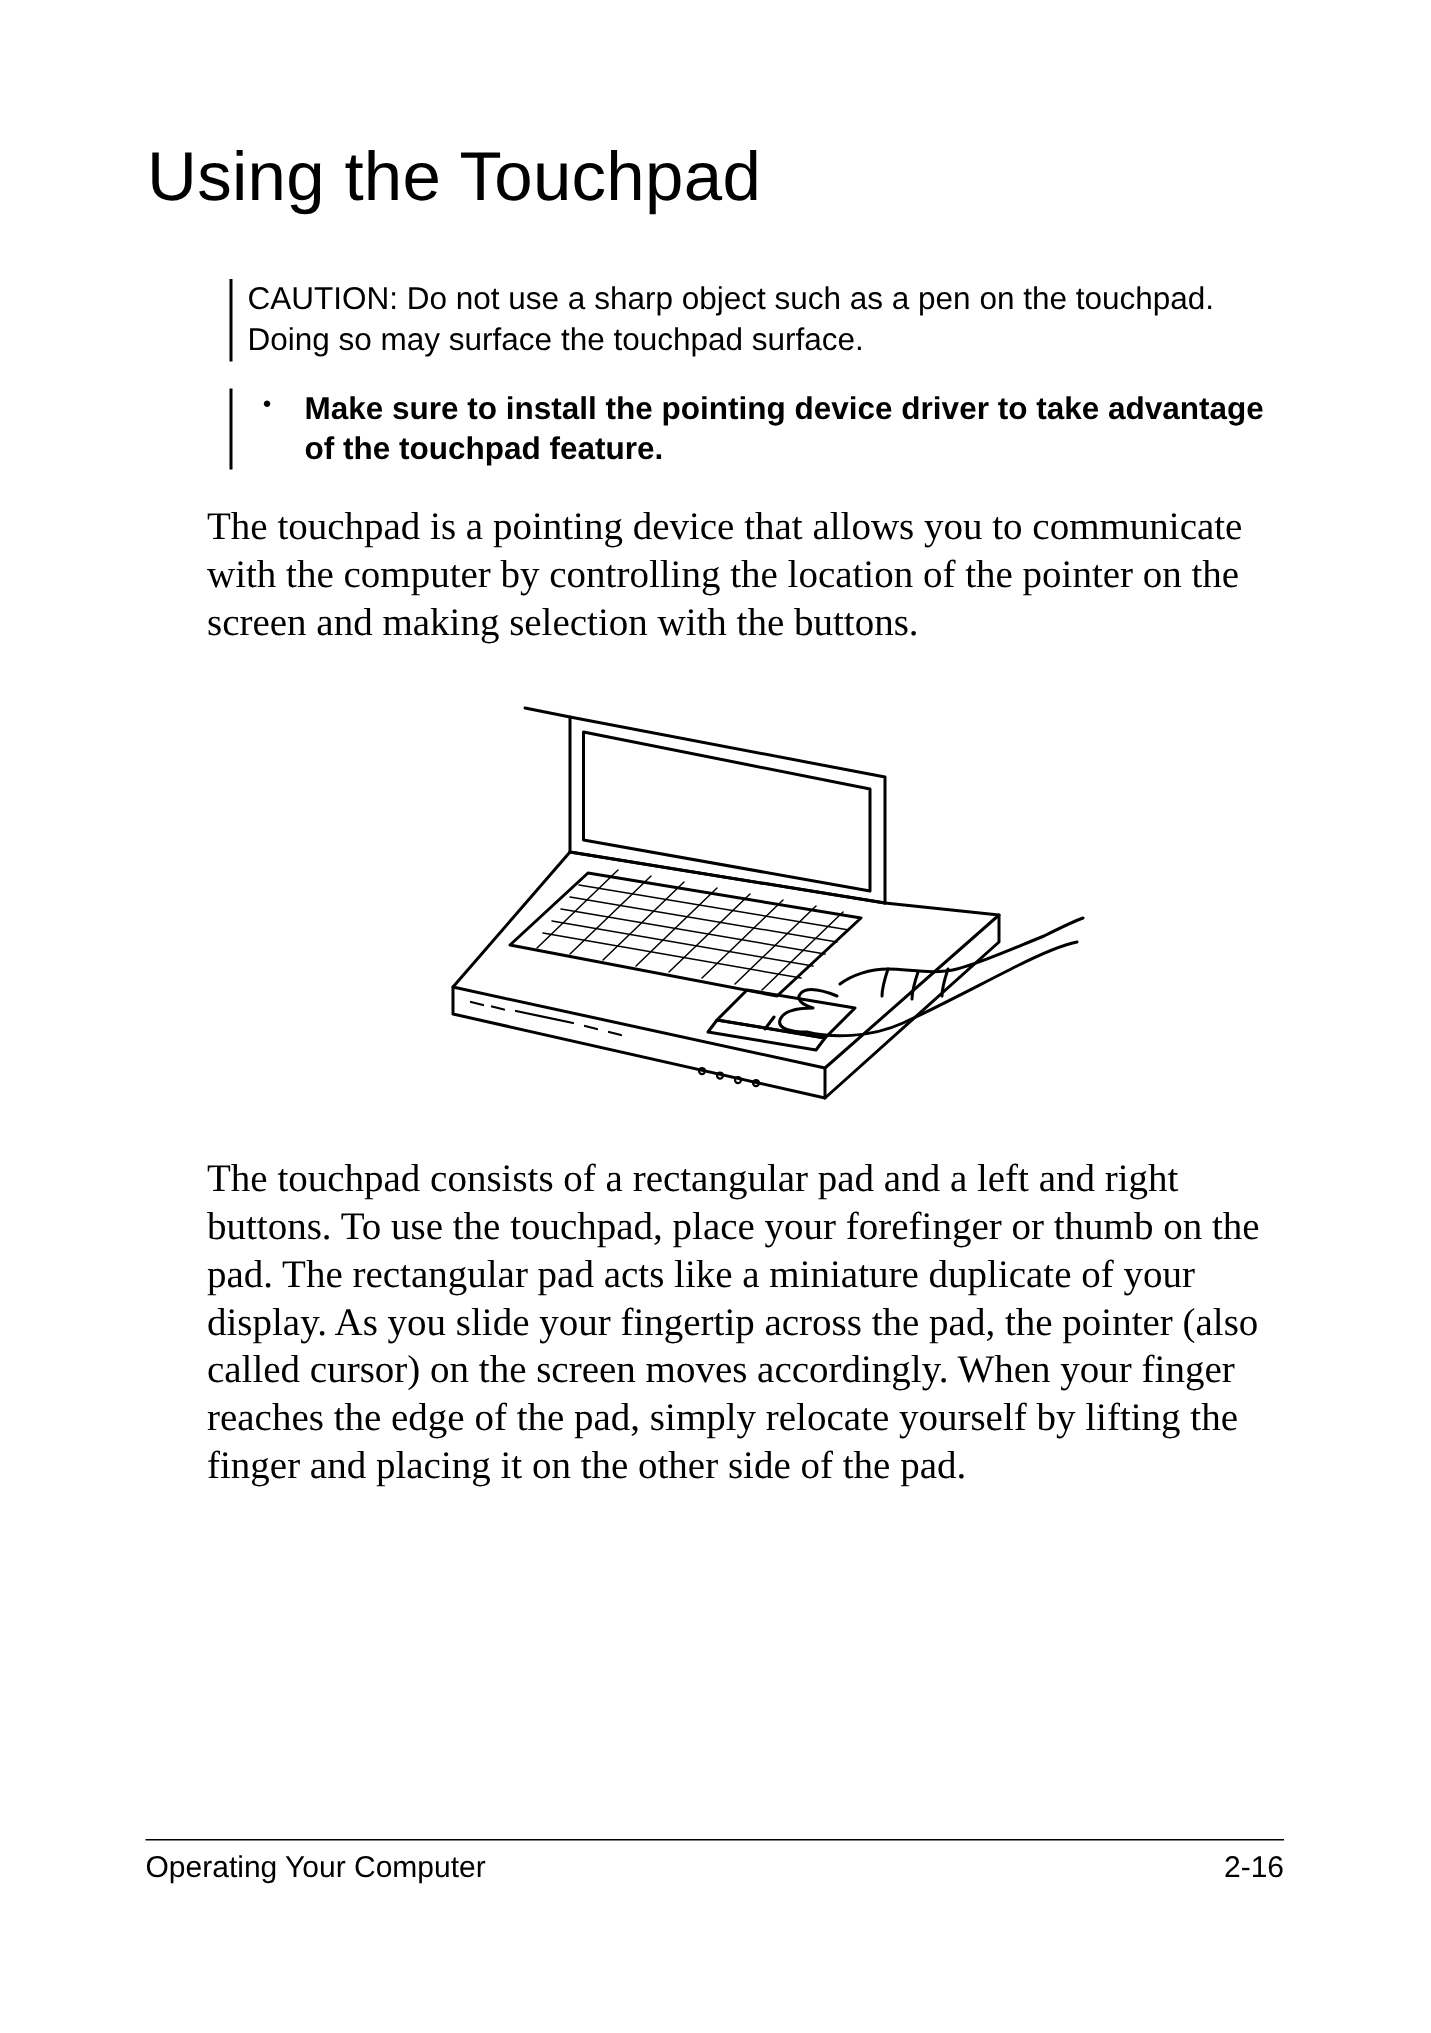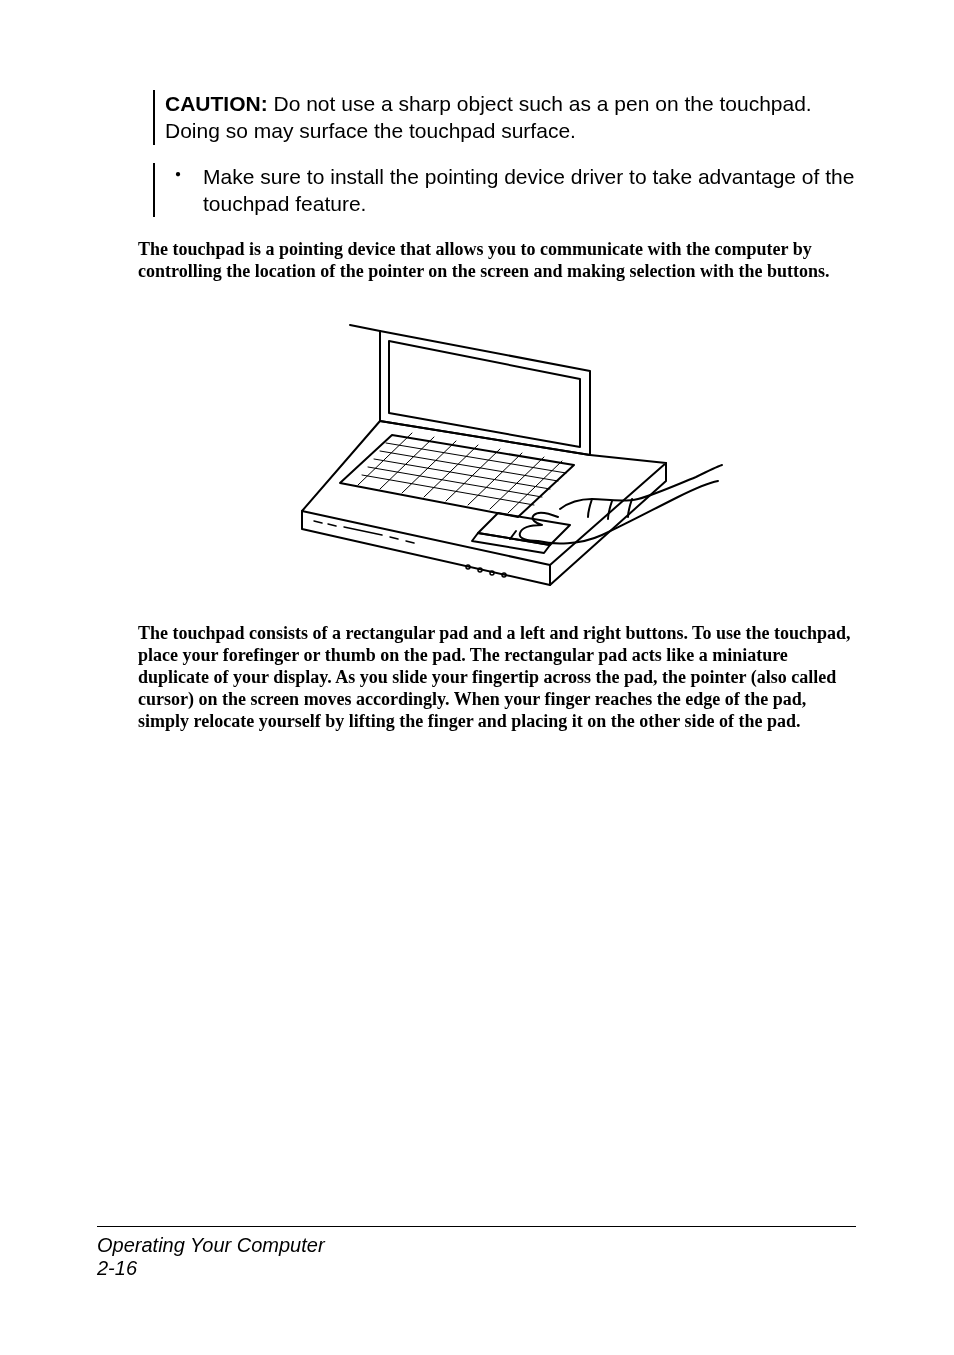--- a/index.html
+++ b/index.html
@@ -25,46 +25,46 @@
   .callout {
     border-left: 2.5px solid #000;
     margin-left: 55px;
     padding-left: 10px;
     font-family: Arial, Helvetica, sans-serif;
     font-size: 21px;
     line-height: 1.3;
     margin-bottom: 18px;
   }
   .callout .label {
-    font-weight: 700;
+    font-weight: 400;
   }
   .callout ul {
     list-style: none;
     padding-left: 0;
     margin-top: 2px;
   }
   .callout ul li {
     position: relative;
     padding-left: 38px;
     margin-bottom: 2px;
+    font-weight: bold;
   }
   .callout ul li::before {
     content: "●";
     position: absolute;
     left: 10px;
     top: 6px;
     font-size: 10px;
     line-height: 1;
   }
   .body-text {
     margin-left: 40px;
-    font-size: 18px;
+    font-size: 26px;
     line-height: 1.22;
     margin-top: 22px;
-    font-weight: bold;
   }
   .figure {
     margin-left: 40px;
     margin-top: 30px;
     margin-bottom: 30px;
     display: flex;
     justify-content: center;
   }
   .figure svg { display: block; }
   .footer-rule {
@@ -75,30 +75,29 @@
     border-top: 1px solid #000;
   }
   .footer {
     position: absolute;
     left: 97px;
     top: 1234px;
     width: 759px;
     display: flex;
     justify-content: space-between;
     font-family: Arial, Helvetica, sans-serif;
-    font-style: italic;
     font-size: 20px;
-    flex-direction: column;
   }
 </style>
 </head>
 <body>
 
 <div class="page">
 
+  <h1 class="heading">Using the Touchpad</h1>
 
   <div class="callout">
     <span class="label">CAUTION:</span><span> Do not use a sharp object such as a pen on the touchpad. Doing so may surface the touchpad surface.</span>
   </div>
 
   <div class="callout">
     <ul>
       <li>Make sure to install the pointing device driver to take advantage of the touchpad feature.</li>
     </ul>
   </div>

